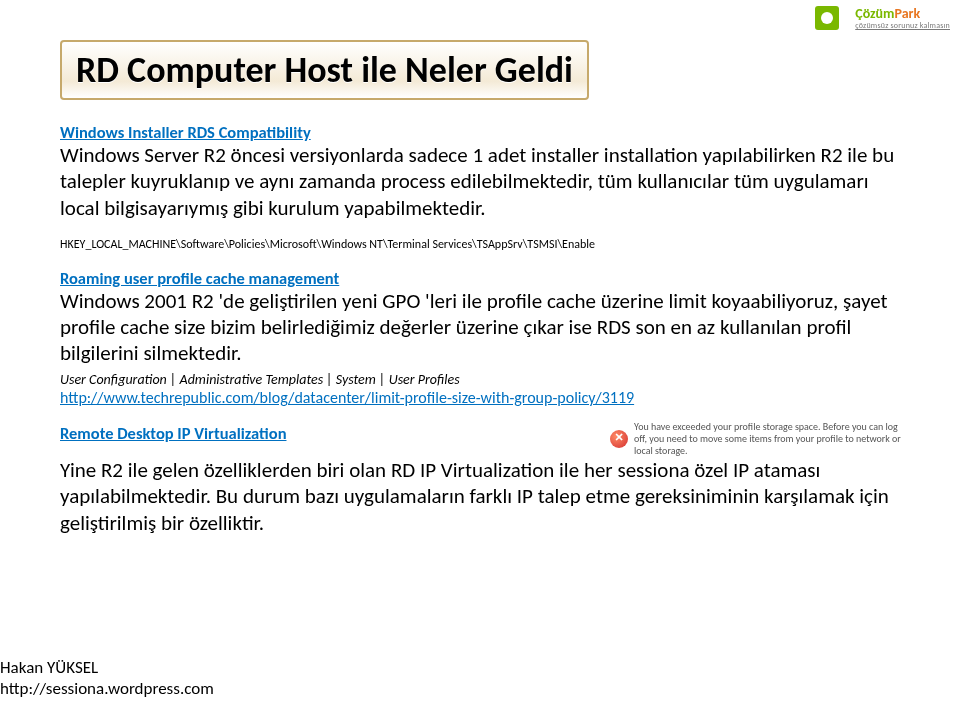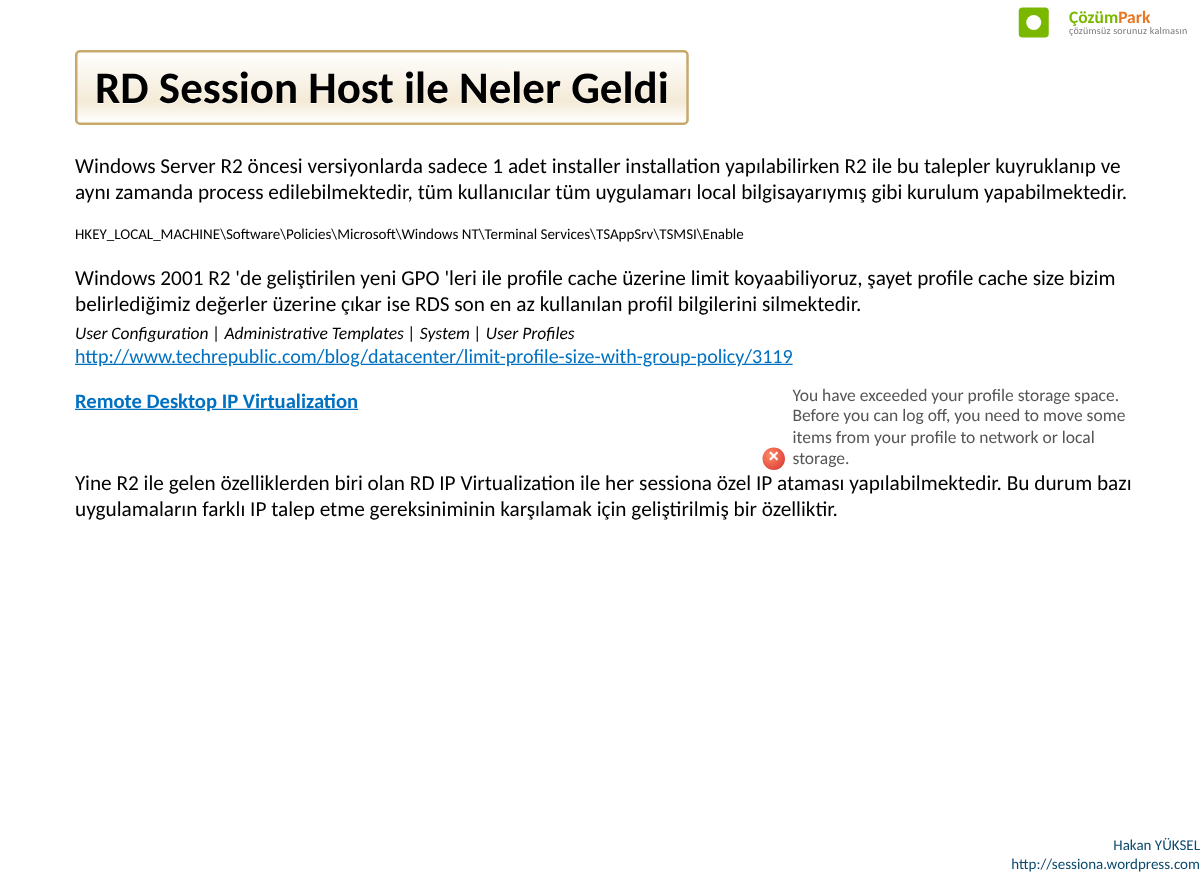--- a/index.html
+++ b/index.html
@@ -35,21 +35,21 @@
     background: #fff;
   }
   .logo-text {
     display: flex;
     flex-direction: column;
     line-height: 1;
   }
   .logo-line1 { font-size: 14px; font-weight: bold; }
   .logo-green { color: #7ab800; }
   .logo-orange { color: #e87722; }
-  .logo-line2 { font-size: 8px; color: #7a7a7a; letter-spacing: 0.2px; }
+  .logo-line2 { font-size: 8px; color: #7a7a7a; letter-spacing: 0.2px; text-decoration: underline; }
 
   .content {
     position: absolute;
     top: 40px;
     left: 60px;
     right: 50px;
   }
 
   .title-box {
     border: 2px solid #c6a96b;
@@ -67,21 +67,21 @@
   }
 
   .section-link {
     color: #0070c0;
     text-decoration: underline;
     font-size: 16.5px;
     font-weight: 600;
     text-shadow: 0 1px 0 rgba(255,255,255,0.5);
   }
   p.body {
-    font-size: 17px;
+    font-size: 21px;
     color: #000;
     line-height: 1.25;
     margin-bottom: 4px;
   }
   p.mono {
     font-size: 12px;
     color: #000;
     line-height: 1.25;
   }
   p.small-italic {
@@ -104,23 +104,23 @@
   .block { margin-bottom: 16px; }
   .block-tight { margin-bottom: 10px; }
 
   .remote-row {
     display: flex;
     align-items: flex-start;
     gap: 8px;
   }
   .storage-warning {
     display: flex;
-    align-items: flex-end;
+    align-items: center;
     gap: 6px;
-    font-size: 14px;
+    font-size: 10px;
     color: #555;
     max-width: 300px;
     line-height: 1.2;
     margin-left: auto;
     margin-top: -2px;
   }
   .warn-icon {
     width: 18px; height: 18px;
     border-radius: 50%;
     background: radial-gradient(circle at 35% 35%, #ff8a65, #d32f2f);
@@ -134,54 +134,56 @@
     text-align: center;
     color: #fff;
     font-size: 11px;
     font-weight: bold;
   }
 
   .footer {
     position: absolute;
     bottom: 8px;
     left: 0; right: 0;
-    text-align: right;
-    font-size: 12px;
-    color: #0c4a6e;
+    text-align: left;
+    font-size: 17px;
+    color: #000000;
     line-height: 1.2;
   }
 </style>
 </head>
 <body>
 
 <div class="logo">
   <div class="logo-mark"></div>
   <div class="logo-text">
     <div class="logo-line1">
       <span class="logo-green">Çözüm</span><span class="logo-orange">Park</span>
     </div>
     <div class="logo-line2">çözümsüz sorunuz kalmasın</div>
   </div>
 </div>
 
 <div class="content">
 
   <div class="title-box">
-    <h1 class="title">RD Session Host ile Neler Geldi</h1>
+    <h1 class="title">RD Computer Host ile Neler Geldi</h1>
   </div>
 
   <div class="block">
+    <a href="#" class="section-link">Windows Installer RDS Compatibility</a>
     <p class="body">Windows Server R2 öncesi versiyonlarda sadece 1 adet installer installation yapılabilirken R2 ile bu talepler kuyruklanıp ve aynı zamanda process edilebilmektedir, tüm kullanıcılar tüm uygulamarı local bilgisayarıymış gibi kurulum yapabilmektedir.</p>
   </div>
 
   <div class="block">
     <p class="mono">HKEY_LOCAL_MACHINE\Software\Policies\Microsoft\Windows NT\Terminal Services\TSAppSrv\TSMSI\Enable</p>
   </div>
 
   <div class="block">
+    <a href="#" class="section-link">Roaming user profile cache management</a>
     <p class="body">Windows 2001 R2 'de geliştirilen yeni GPO 'leri ile profile cache üzerine limit koyaabiliyoruz, şayet profile cache size bizim belirlediğimiz değerler üzerine çıkar ise RDS son en az kullanılan profil bilgilerini silmektedir.</p>
     <p class="small-italic">User Configuration | Administrative Templates | System | User Profiles</p>
     <a href="#" class="inline-link">http://www.techrepublic.com/blog/datacenter/limit-profile-size-with-group-policy/3119</a>
   </div>
 
   <div class="block-tight">
     <div class="remote-row">
       <a href="#" class="section-link">Remote Desktop IP Virtualization</a>
       <div class="storage-warning">
         <div class="warn-icon"></div>

